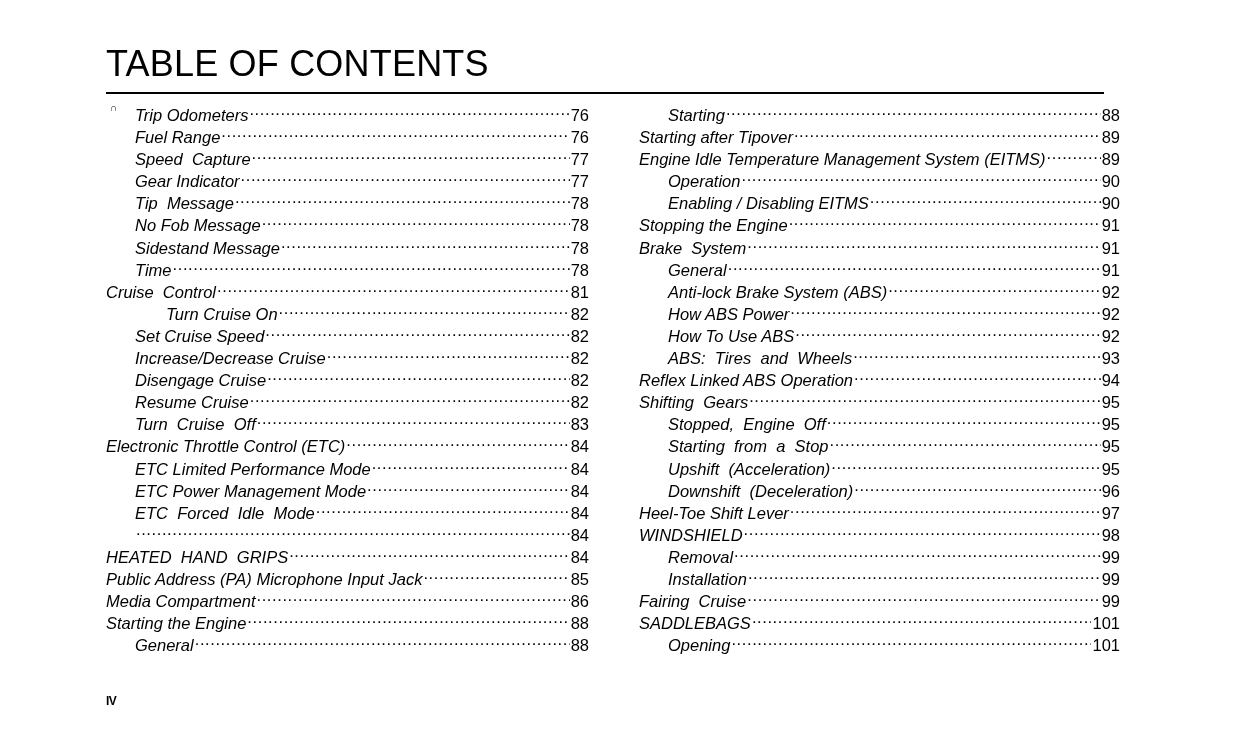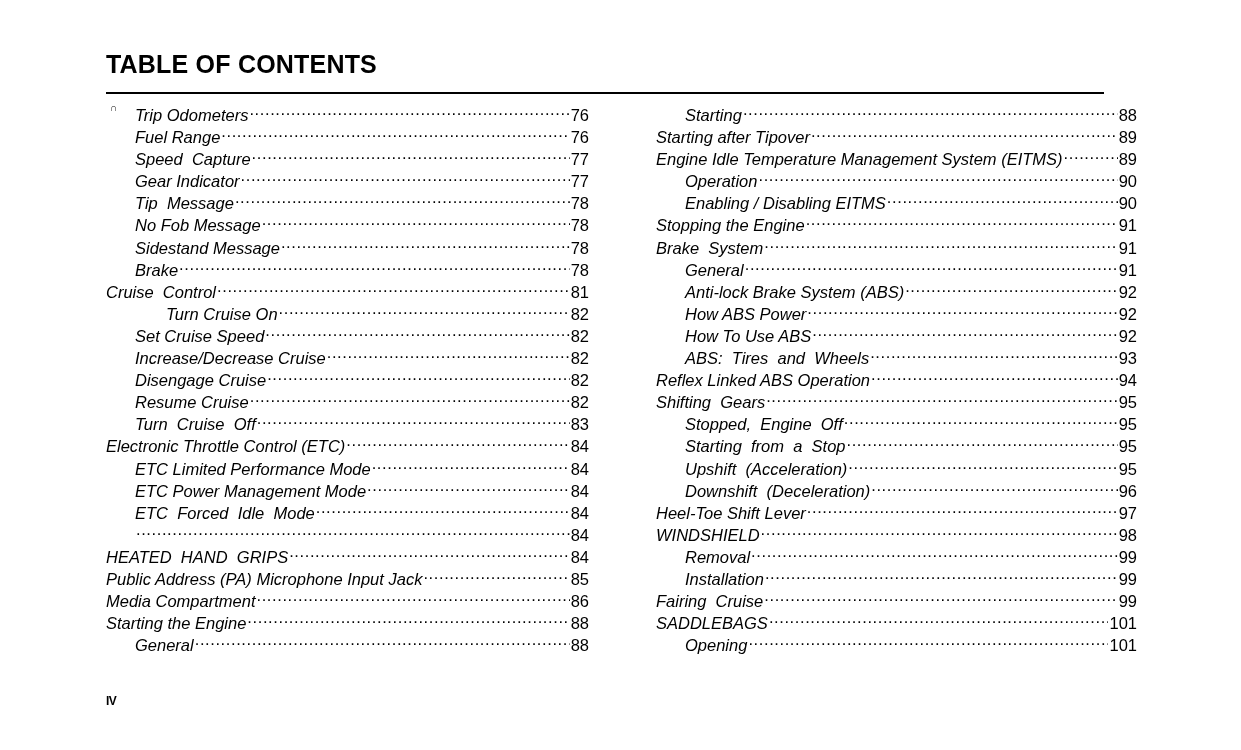--- a/index.html
+++ b/index.html
@@ -12,41 +12,41 @@
       height: 750px;
       position: relative;
       overflow: hidden;
       font-family: "Liberation Sans", sans-serif;
       color: #000000;
     }
     .page-title {
       position: absolute;
       left: 106px;
       top: 48px;
-      font-size: 25px;
-      font-weight: bold;
+      font-size: 36px;
+      font-weight: normal;
       letter-spacing: 0.2px;
       line-height: 32px;
       margin: 0;
     }
     .title-rule {
       position: absolute;
       left: 106px;
       top: 92px;
       width: 998px;
       height: 0;
       border-top: 2px solid #000;
     }
     .toc-col {
       position: absolute;
       top: 99px;
       width: 483px;
     }
     .toc-col.left { left: 106px; }
-    .toc-col.right { left: 656px; width: 481px; }
+    .toc-col.right { left: 639px; width: 481px; }
     .toc-entry {
       display: flex;
       align-items: baseline;
       height: 22.1px;
       font-size: 16.5px;
       line-height: 22.1px;
       white-space: nowrap;
       cursor: pointer;
     }
     .toc-entry.level-2 { padding-left: 29px; }
@@ -121,21 +121,21 @@
       <span class="label" style="white-space: pre;">No Fob Message</span>
       <span class="leader"></span>
       <span class="page">78</span>
     </div>
     <div class="toc-entry level-2">
       <span class="label" style="white-space: pre;">Sidestand Message</span>
       <span class="leader"></span>
       <span class="page">78</span>
     </div>
     <div class="toc-entry level-2">
-      <span class="label" style="white-space: pre;">Brake</span>
+      <span class="label" style="white-space: pre;">Time</span>
       <span class="leader"></span>
       <span class="page">78</span>
     </div>
     <div class="toc-entry level-1">
       <span class="label" style="white-space: pre;">Cruise  Control</span>
       <span class="leader"></span>
       <span class="page">81</span>
     </div>
     <div class="toc-entry level-2">
       <span class="label" style="white-space: pre; margin-left: 31px;">Turn Cruise On</span>

